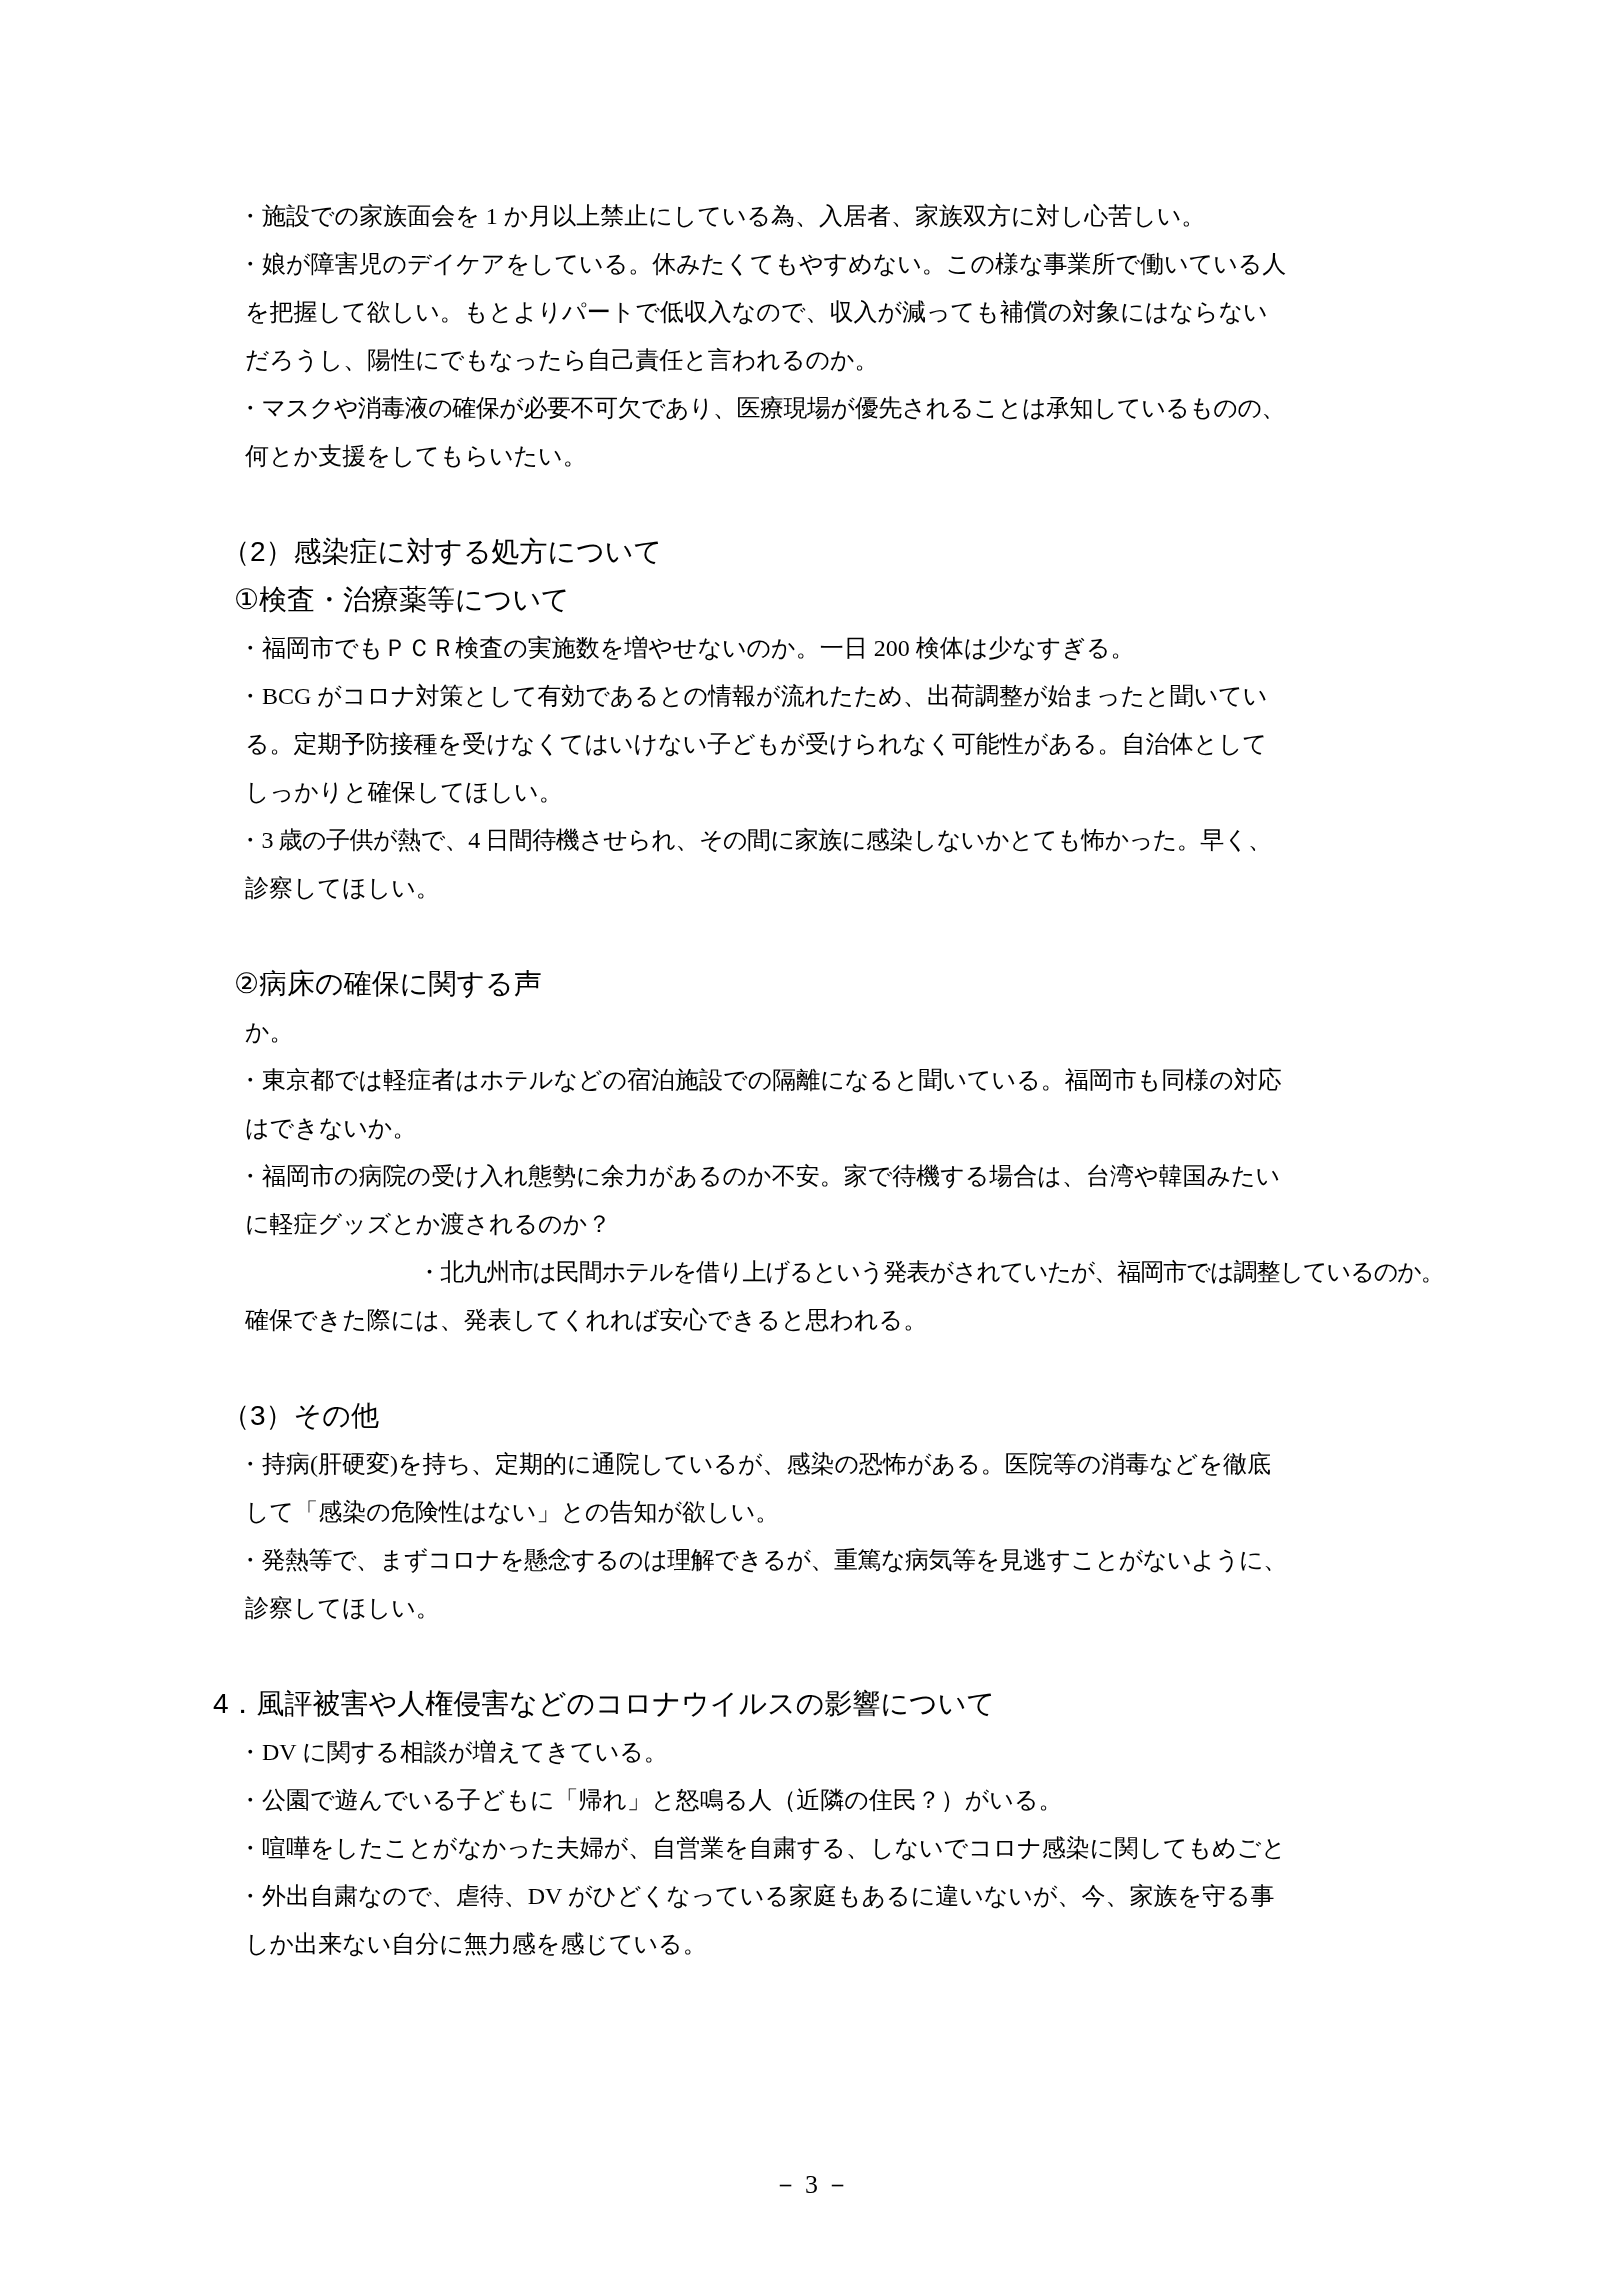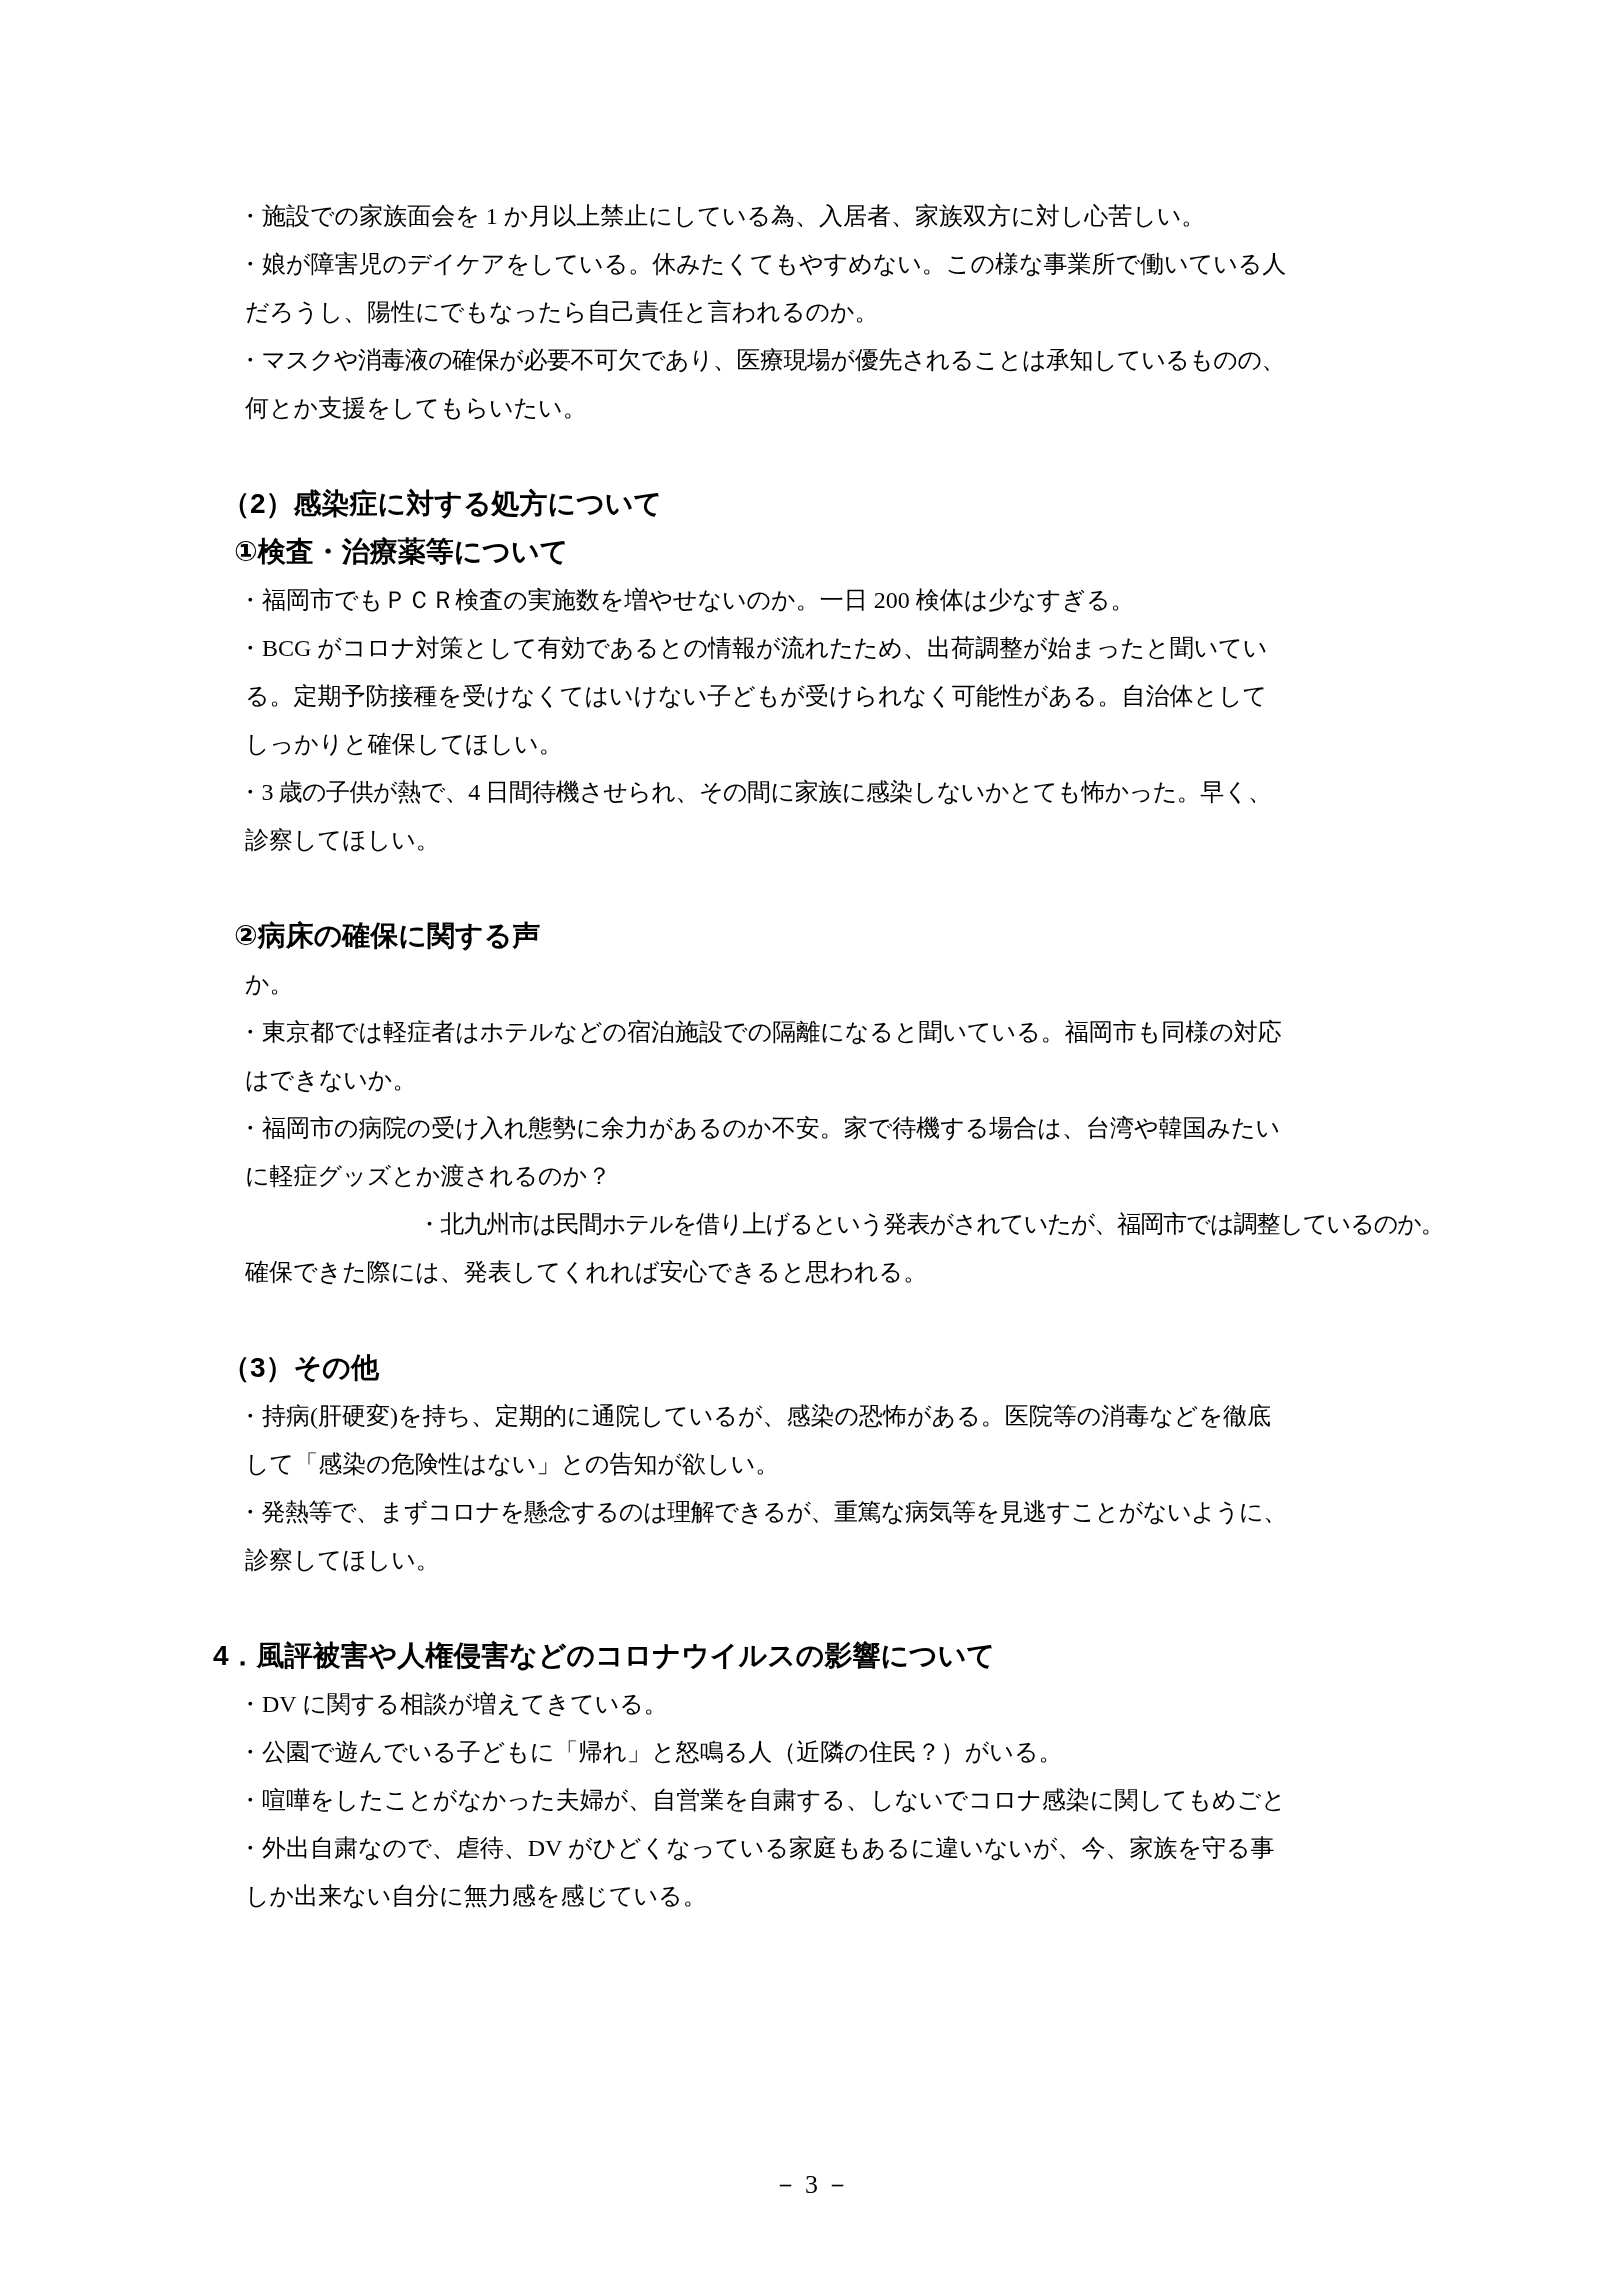--- a/index.html
+++ b/index.html
@@ -11,21 +11,21 @@
     font-family:"Liberation Serif","DejaVu Serif",serif;
   }
   .flow{padding-top:192px;}
   .line{
     height:48px;line-height:48px;
     font-size:24px;
     white-space:pre;
   }
   .h1,.h2{
     font-family:"Liberation Sans","DejaVu Sans",sans-serif;
-    font-weight:700;font-size:28px;
+    font-weight:400;font-size:28px;
   }
   .h1{margin-left:222px;}
   .h1.num{margin-left:213px;}
   .h2{margin-left:234px;}
   .li{margin-left:238px;}
   .cont{margin-left:245px;}
   .tight{letter-spacing:-0.5px;}
   .tight2{letter-spacing:-1px;text-align:center;}
   .spacer{height:48px;}
   .footer{
@@ -36,20 +36,21 @@
   }
 </style>
 </head>
 <body>
 
 <div class="page">
   <div class="flow">
 
     <div class="line li">・施設での家族面会を 1 か月以上禁止にしている為、入居者、家族双方に対し心苦しい。</div>
     <div class="line li">・娘が障害児のデイケアをしている。休みたくてもやすめない。この様な事業所で働いている人</div>
+    <div class="line cont">を把握して欲しい。もとよりパートで低収入なので、収入が減っても補償の対象にはならない</div>
     <div class="line cont">だろうし、陽性にでもなったら自己責任と言われるのか。</div>
     <div class="line li tight">・マスクや消毒液の確保が必要不可欠であり、医療現場が優先されることは承知しているものの、</div>
     <div class="line cont">何とか支援をしてもらいたい。</div>
 
     <div class="spacer"></div>
 
     <div class="line h1">（2）感染症に対する処方について</div>
     <div class="line h2">①検査・治療薬等について</div>
     <div class="line li">・福岡市でもＰＣＲ検査の実施数を増やせないのか。一日 200 検体は少なすぎる。</div>
     <div class="line li">・BCG がコロナ対策として有効であるとの情報が流れたため、出荷調整が始まったと聞いてい</div>

